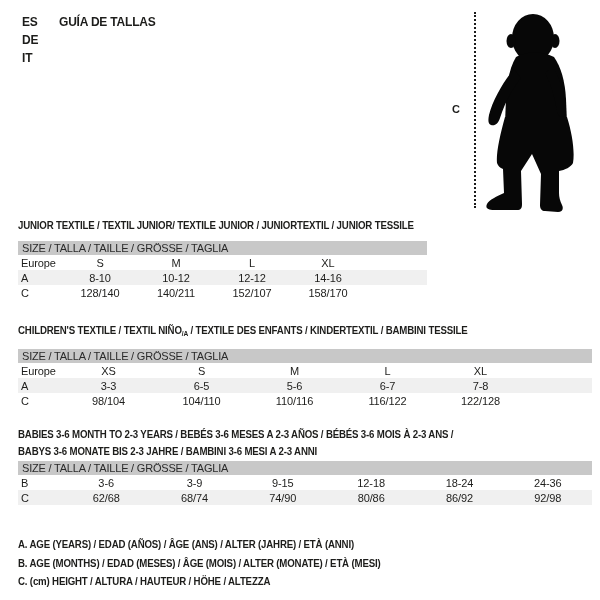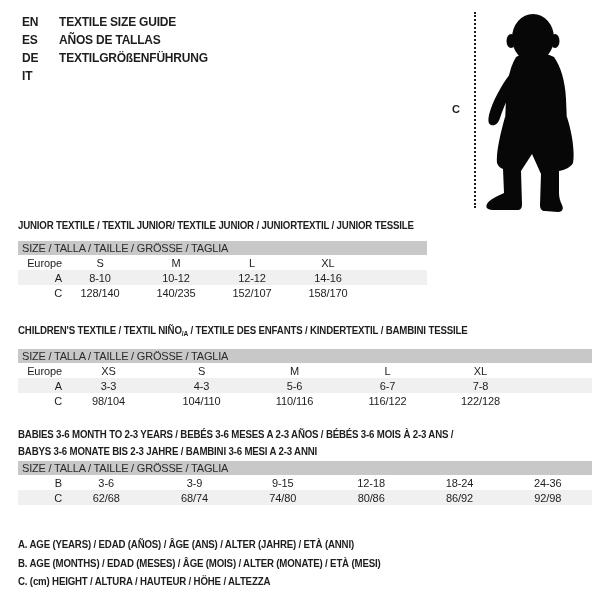--- a/index.html
+++ b/index.html
@@ -16,46 +16,41 @@
   .height-line { position:absolute; left:474px; top:12px; height:196px; width:0; border-left:2px dotted #1a1a1a; }
   .height-label { position:absolute; left:452px; top:103px; font-weight:700; font-size:11px; }
   
   .heading { position:absolute; left:18px; font-weight:700; font-size:11px; line-height:17px;
              white-space:nowrap; letter-spacing:-0.2px; transform:scaleX(0.88); transform-origin:0 50%; }
   .heading .sub { font-size:7.5px; vertical-align:-2px; }
   
   table.sizes { position:absolute; left:18px; border-collapse:collapse; table-layout:fixed; font-size:11px; color:#1d1d1b; }
   table.sizes th.bar { background:#c8c8c8; font-weight:400; text-align:left; padding:0 13px 0 4px; height:14px; letter-spacing:-0.2px; color:#2a2a2a; }
   table.sizes td { text-align:center; height:15px; padding:0; font-weight:400; letter-spacing:-0.1px; }
-  table.sizes td.lbl { text-align:right; padding-left:3px; }
+  table.sizes td.lbl { text-align:left; padding-left:3px; }
   table.sizes tr.alt td { background:#f0f0f0; }
   .t-junior { top:241px; width:409px; }
   .t-children { top:349px; width:574px; }
   .t-babies { top:461px; width:574px; }
   
   .notes { position:absolute; left:18px; top:535px; font-weight:700; font-size:11px; line-height:18.5px;
            white-space:nowrap; letter-spacing:-0.2px; transform:scaleX(0.88); transform-origin:0 0; }
 </style>
 </head>
 <body>
 
 <div class="canvas">
 
   <div class="lang-block">
     <div class="lang-row">
-      <span class="lang-code">EN</span>
-      <span class="lang-title">TEXTILE SIZE GUIDE</span>
-    </div>
-    <div class="lang-row">
       <span class="lang-code">ES</span>
-      <span class="lang-title">AÑOS DE TALLAS</span>
+      <span class="lang-title">GUÍA DE TALLAS</span>
     </div>
     <div class="lang-row">
       <span class="lang-code">DE</span>
-      <span class="lang-title">TEXTILGRÖßENFÜHRUNG</span>
     </div>
     <div class="lang-row">
       <span class="lang-code">IT</span>
     </div>
   </div>
 
   <div class="height-line"></div>
   <div class="height-label">C</div>
   <svg class="baby-svg" viewBox="0 0 120 210" aria-hidden="true">
     <g fill="#070707">
@@ -97,21 +92,21 @@
         <td class="lbl">A</td>
         <td>8-10</td>
         <td>10-12</td>
         <td>12-12</td>
         <td>14-16</td>
         <td></td>
       </tr>
       <tr>
         <td class="lbl">C</td>
         <td>128/140</td>
-        <td>140/235</td>
+        <td>140/211</td>
         <td>152/107</td>
         <td>158/170</td>
         <td></td>
       </tr>
     </tbody>
   </table>
 
   <div class="heading" style="top:322px">
     <span>CHILDREN'S TEXTILE / TEXTIL NIÑO</span><span class="sub">/A</span><span> / TEXTILE DES ENFANTS / KINDERTEXTIL / BAMBINI TESSILE</span>
   </div>
@@ -136,21 +131,21 @@
         <td>XS</td>
         <td>S</td>
         <td>M</td>
         <td>L</td>
         <td>XL</td>
         <td></td>
       </tr>
       <tr class="alt">
         <td class="lbl">A</td>
         <td>3-3</td>
-        <td>4-3</td>
+        <td>6-5</td>
         <td>5-6</td>
         <td>6-7</td>
         <td>7-8</td>
         <td></td>
       </tr>
       <tr>
         <td class="lbl">C</td>
         <td>98/104</td>
         <td>104/110</td>
         <td>110/116</td>
@@ -187,21 +182,21 @@
         <td>3-9</td>
         <td>9-15</td>
         <td>12-18</td>
         <td>18-24</td>
         <td>24-36</td>
       </tr>
       <tr class="alt">
         <td class="lbl">C</td>
         <td>62/68</td>
         <td>68/74</td>
-        <td>74/80</td>
+        <td>74/90</td>
         <td>80/86</td>
         <td>86/92</td>
         <td>92/98</td>
       </tr>
     </tbody>
   </table>
 
   <div class="notes">
     <div>A. AGE (YEARS) / EDAD (AÑOS) / ÂGE (ANS) / ALTER (JAHRE) / ETÀ (ANNI)</div>
     <div>B. AGE (MONTHS) / EDAD (MESES) / ÂGE (MOIS) / ALTER (MONATE) / ETÀ (MESI)</div>

